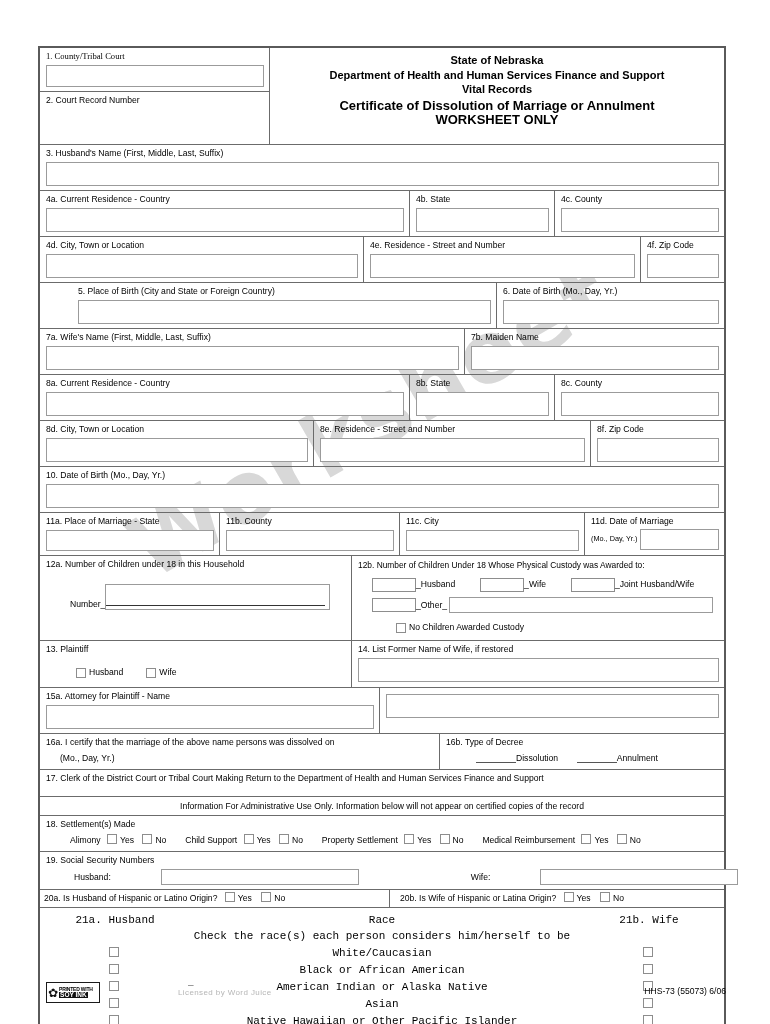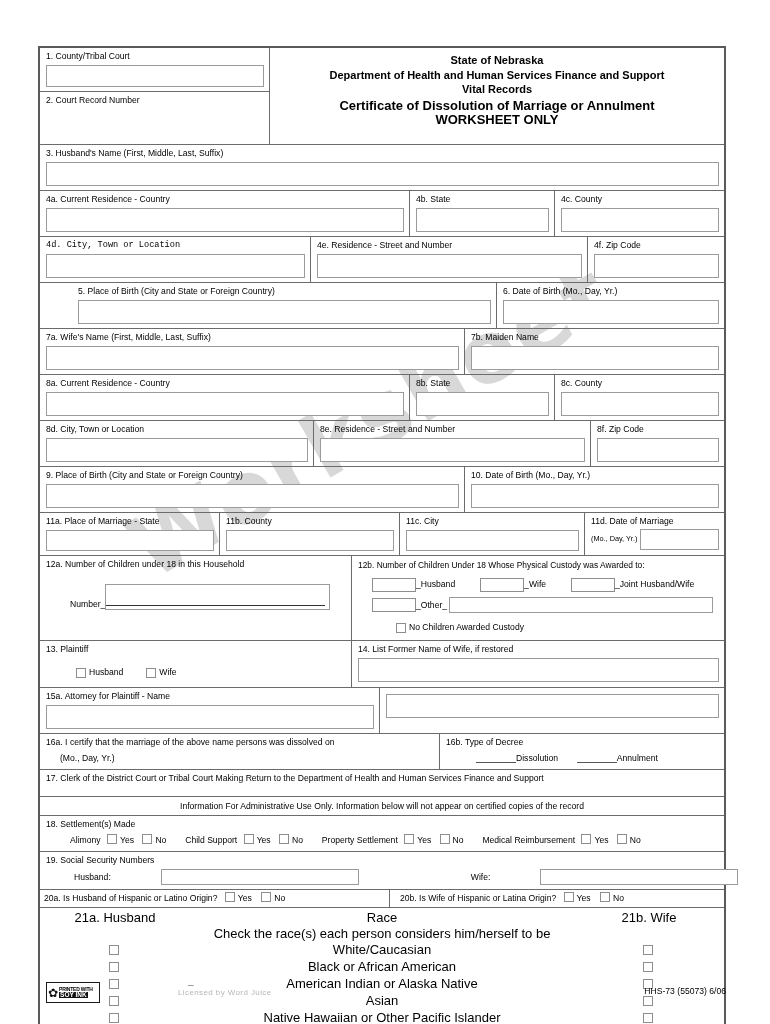--- a/index.html
+++ b/index.html
@@ -85,37 +85,37 @@
   .soy .txt{font-size:5px;font-weight:bold;line-height:5.5px;margin-left:1px;}
   .soy .txt .t1{letter-spacing:-.2px;}
   .soy .txt .t2{font-size:6.5px;background:#111;color:#fff;padding:0 1px;display:inline-block;}
   .faded{
     position:absolute;left:140px;top:6px;font-size:8px;color:#b6b6b6;
     letter-spacing:.4px;
   }
   .faded .dash{position:absolute;left:10px;top:-9px;color:#7b7b7b;font-size:10px;}
   .code{position:absolute;right:0px;top:4px;font-size:8.6px;margin-left:44px;}
 
-  .racerow{display:flex;align-items:flex-start;font-size:13px;height:16px;}
+  .racerow{display:flex;align-items:flex-end;font-size:11px;height:16px;font-family:Liberation Mono, monospace;}
   .rc-l{width:150px;text-align:center;}
   .rc-m{flex:1;text-align:center;}
   .rc-r{width:150px;text-align:center;}
 </style>
 </head>
 <body>
 
 <div class="page">
 
   <div class="watermark">Worksheet</div>
 
   <div class="form">
 
     <div class="row">
       <div style="width:230px;box-sizing:border-box;border-right:1.5px solid #6b6b6b;">
-        <div class="cell nb" style="border-bottom:1.5px solid #6b6b6b;">
+        <div class="cell nb" style="border-bottom:1.5px solid #6b6b6b;font-family:Liberation Serif, serif;">
           <div class="lbl">1.  County/Tribal Court</div>
           <div class="box" style="height:22px;"></div>
         </div>
         <div class="cell nb" style="height:52px;">
           <div class="lbl">2.  Court Record Number</div>
         </div>
       </div>
       <div class="cell nb hdr" style="flex:1;">
         <div class="l1">State of Nebraska</div>
         <div class="l2">Department of Health and Human Services Finance and Support</div>
@@ -141,21 +141,21 @@
         <div class="lbl">4b.  State</div>
         <div class="box"></div>
       </div>
       <div class="cell nb" style="flex:1;">
         <div class="lbl">4c.  County</div>
         <div class="box"></div>
       </div>
     </div>
 
     <div class="row">
-      <div class="cell" style="width:271px;font-family:Liberation Mono, monospace;">
+      <div class="cell" style="width:324px;">
         <div class="lbl">4d. City, Town or Location</div>
         <div class="box"></div>
       </div>
       <div class="cell" style="width:277px;">
         <div class="lbl">4e.  Residence - Street and Number</div>
         <div class="box"></div>
       </div>
       <div class="cell nb" style="flex:1;">
         <div class="lbl">4f.  Zip Code</div>
         <div class="box"></div>
@@ -208,24 +208,20 @@
         <div class="lbl">8e.  Residence - Street and Number</div>
         <div class="box"></div>
       </div>
       <div class="cell nb" style="flex:1;">
         <div class="lbl">8f.  Zip Code</div>
         <div class="box"></div>
       </div>
     </div>
 
     <div class="row">
-      <div class="cell" style="width:425px;">
-        <div class="lbl">9.  Place of Birth (City and State or Foreign Country)</div>
-        <div class="box"></div>
-      </div>
       <div class="cell nb" style="flex:1;">
         <div class="lbl">10.  Date of Birth (Mo., Day, Yr.)</div>
         <div class="box"></div>
       </div>
     </div>
 
     <div class="row">
       <div class="cell" style="width:180px;">
         <div class="lbl">11a.  Place of Marriage - State</div>
         <div class="box sm"></div>

